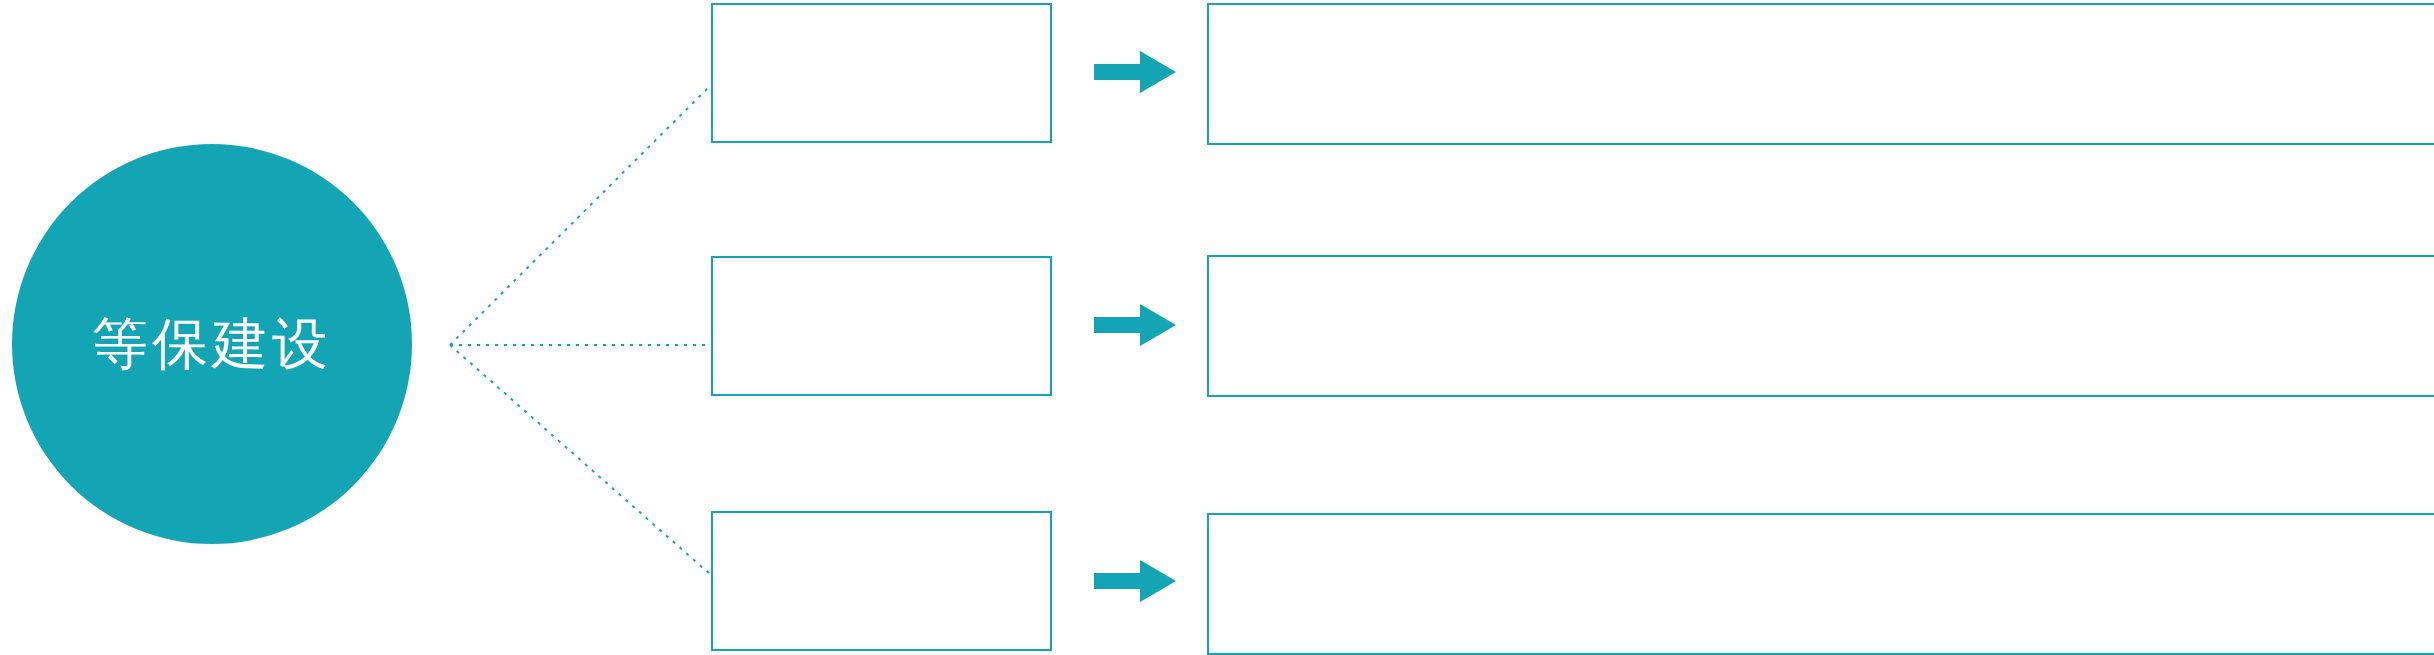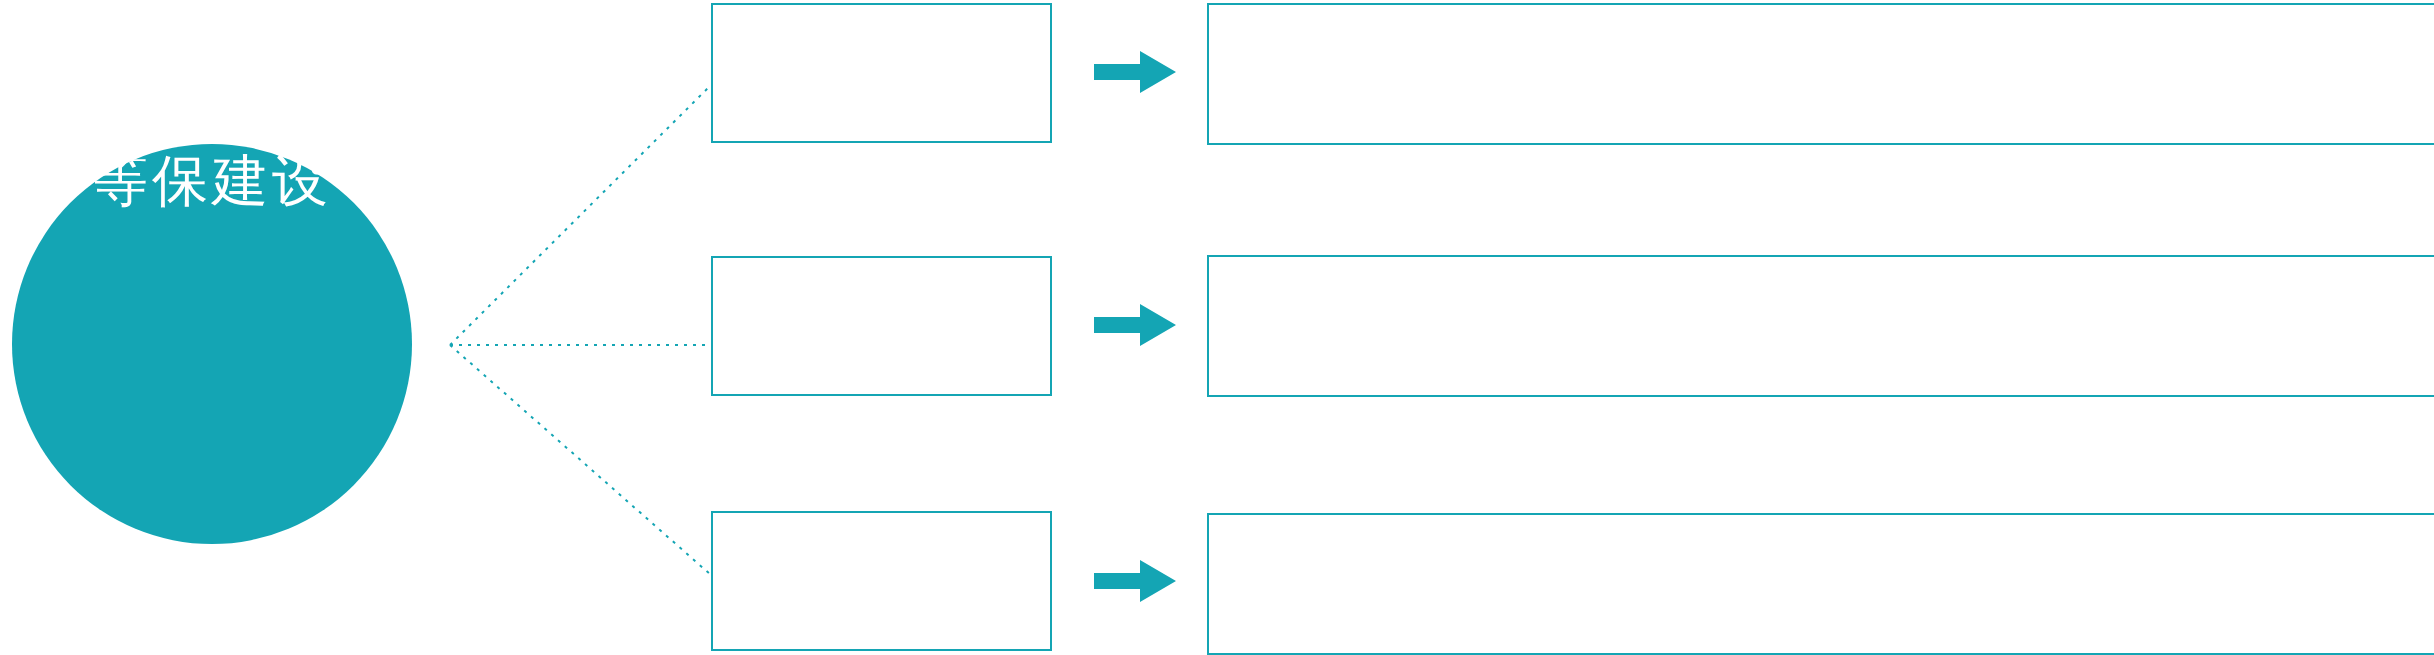--- a/index.html
+++ b/index.html
@@ -24,20 +24,21 @@
     position:absolute;
     left:12px;
     top:144px;
     width:400px;
     height:400px;
     border-radius:50%;
     background:var(--accent);
     display:flex;
     flex-direction:column;
     align-items:center;
+    justify-content:center;
     text-align:center;
   }
   .topic-circle .line{
     color:var(--text-on-accent);
     font-size:56px;
     line-height:74px;
     letter-spacing:4px;
     font-weight:400;
   }
   .connector-svg{

